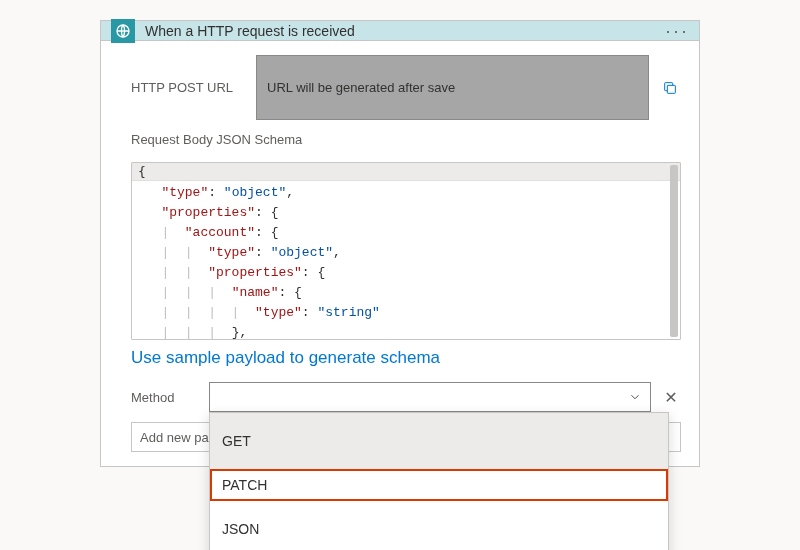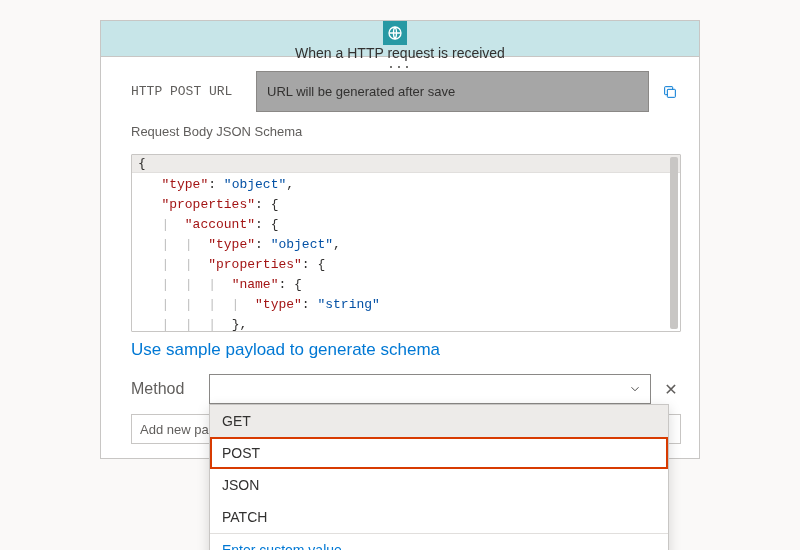--- a/index.html
+++ b/index.html
@@ -17,23 +17,22 @@
     width: 600px;
     margin: 0 auto;
     background: #fff;
     border: 1px solid #c8c6c4;
   }
   .card-header {
     display: flex;
     align-items: center;
     background: #c7e5e8;
     border-bottom: 1px solid #c8c6c4;
-    height: 36px;
+    height: 20px;
     padding: 0 10px;
-    flex-direction: column;
   }
   .header-icon {
     width: 24px;
     height: 24px;
     background: #2899a4;
     display: flex;
     align-items: center;
     justify-content: center;
     margin-right: 10px;
     flex-shrink: 0;
@@ -49,26 +48,26 @@
   .row {
     display: flex;
     align-items: center;
     margin-bottom: 12px;
     gap: 10px;
   }
   .label {
     font-size: 13px;
     color: #605e5c;
   }
-  .url-label-col { width: 115px; font-family: Liberation Mono, monospace; }
+  .url-label-col { width: 115px; }
   .url-box {
     flex: 1;
     background: #a6a6a6;
     color: #323130;
-    padding: 12px 10px;
+    padding: 24px 10px;
     font-size: 13px;
     border: 1px solid #8a8886;
   }
   .copy-btn { width: 22px; height: 22px; color: #0078d4; display:flex; align-items:center; justify-content:center; }
   .copy-btn svg { width:16px; height:16px; stroke:#0078d4; fill:none; stroke-width:1.5; }
   .schema-label { margin-bottom: 15px; display:block; }
   .schema-box {
     border: 1px solid #c8c6c4;
     border-radius: 1px;
     height: 178px;
@@ -103,21 +102,21 @@
   .tok-s { color: #0451a5; }  
   .tok-p { color: #323130; }  
   .guide { color: #c0c0c0; }
   .link {
     color: #0078d4;
     font-size: 17px;
     margin: 8px 0 14px 0;
     display: inline-block;
   }
   .method-row { display:flex; align-items:center; gap:10px; margin-bottom:10px; }
-  .method-label { width: 68px; color:#605e5c; font-size:16px; }
+  .method-label { width: 68px; color:#605e5c; font-size:13px; }
   .select-wrap {
     position: relative;
     flex: 1;
   }
   .select-box {
     border: 1px solid #8a8886;
     height: 30px;
     display:flex; align-items:center; justify-content:flex-end;
     padding: 0 8px;
     background:#fff;
@@ -136,21 +135,21 @@
   .dropdown {
     position:absolute;
     top:30px; left:0;
     width: 460px;
     background:#fff;
     border:1px solid #c8c6c4;
     box-shadow: 0 4px 12px rgba(0,0,0,0.15);
     z-index:10;
   }
   .dropdown-item {
-    padding: 8px 12px;
+    padding: 20px 12px;
     font-size: 14px;
     color:#323130;
     cursor: pointer;
   }
   .dropdown-item.hovered { background:#edebe9; }
   .dropdown-item.highlighted { 
     border: 2px solid #d83b01;
     padding: 6px 10px;
   }
   .dropdown-sep { border-top:1px solid #e1dfdd; }
@@ -205,21 +204,21 @@
     <div class="method-row">
       <div class="method-label">Method</div>
       <div class="select-wrap">
         <div class="select-box">
           <span class="chev"><svg viewBox="0 0 24 24">
                 <path d="M6 9l6 6 6-6"></path>
               </svg></span>
         </div>
         <div class="dropdown">
           <div class="dropdown-item hovered">GET</div>
-          <div class="dropdown-item highlighted">POST</div>
+          <div class="dropdown-item highlighted">PATCH</div>
           <div class="dropdown-item">JSON</div>
           <div class="dropdown-item">PATCH</div>
           <div class="dropdown-item dropdown-sep dropdown-custom">Enter custom value</div>
         </div>
       </div>
       <div class="clear-x">✕</div>
     </div>
 
     <div class="param-row">
       <div class="param-select">

